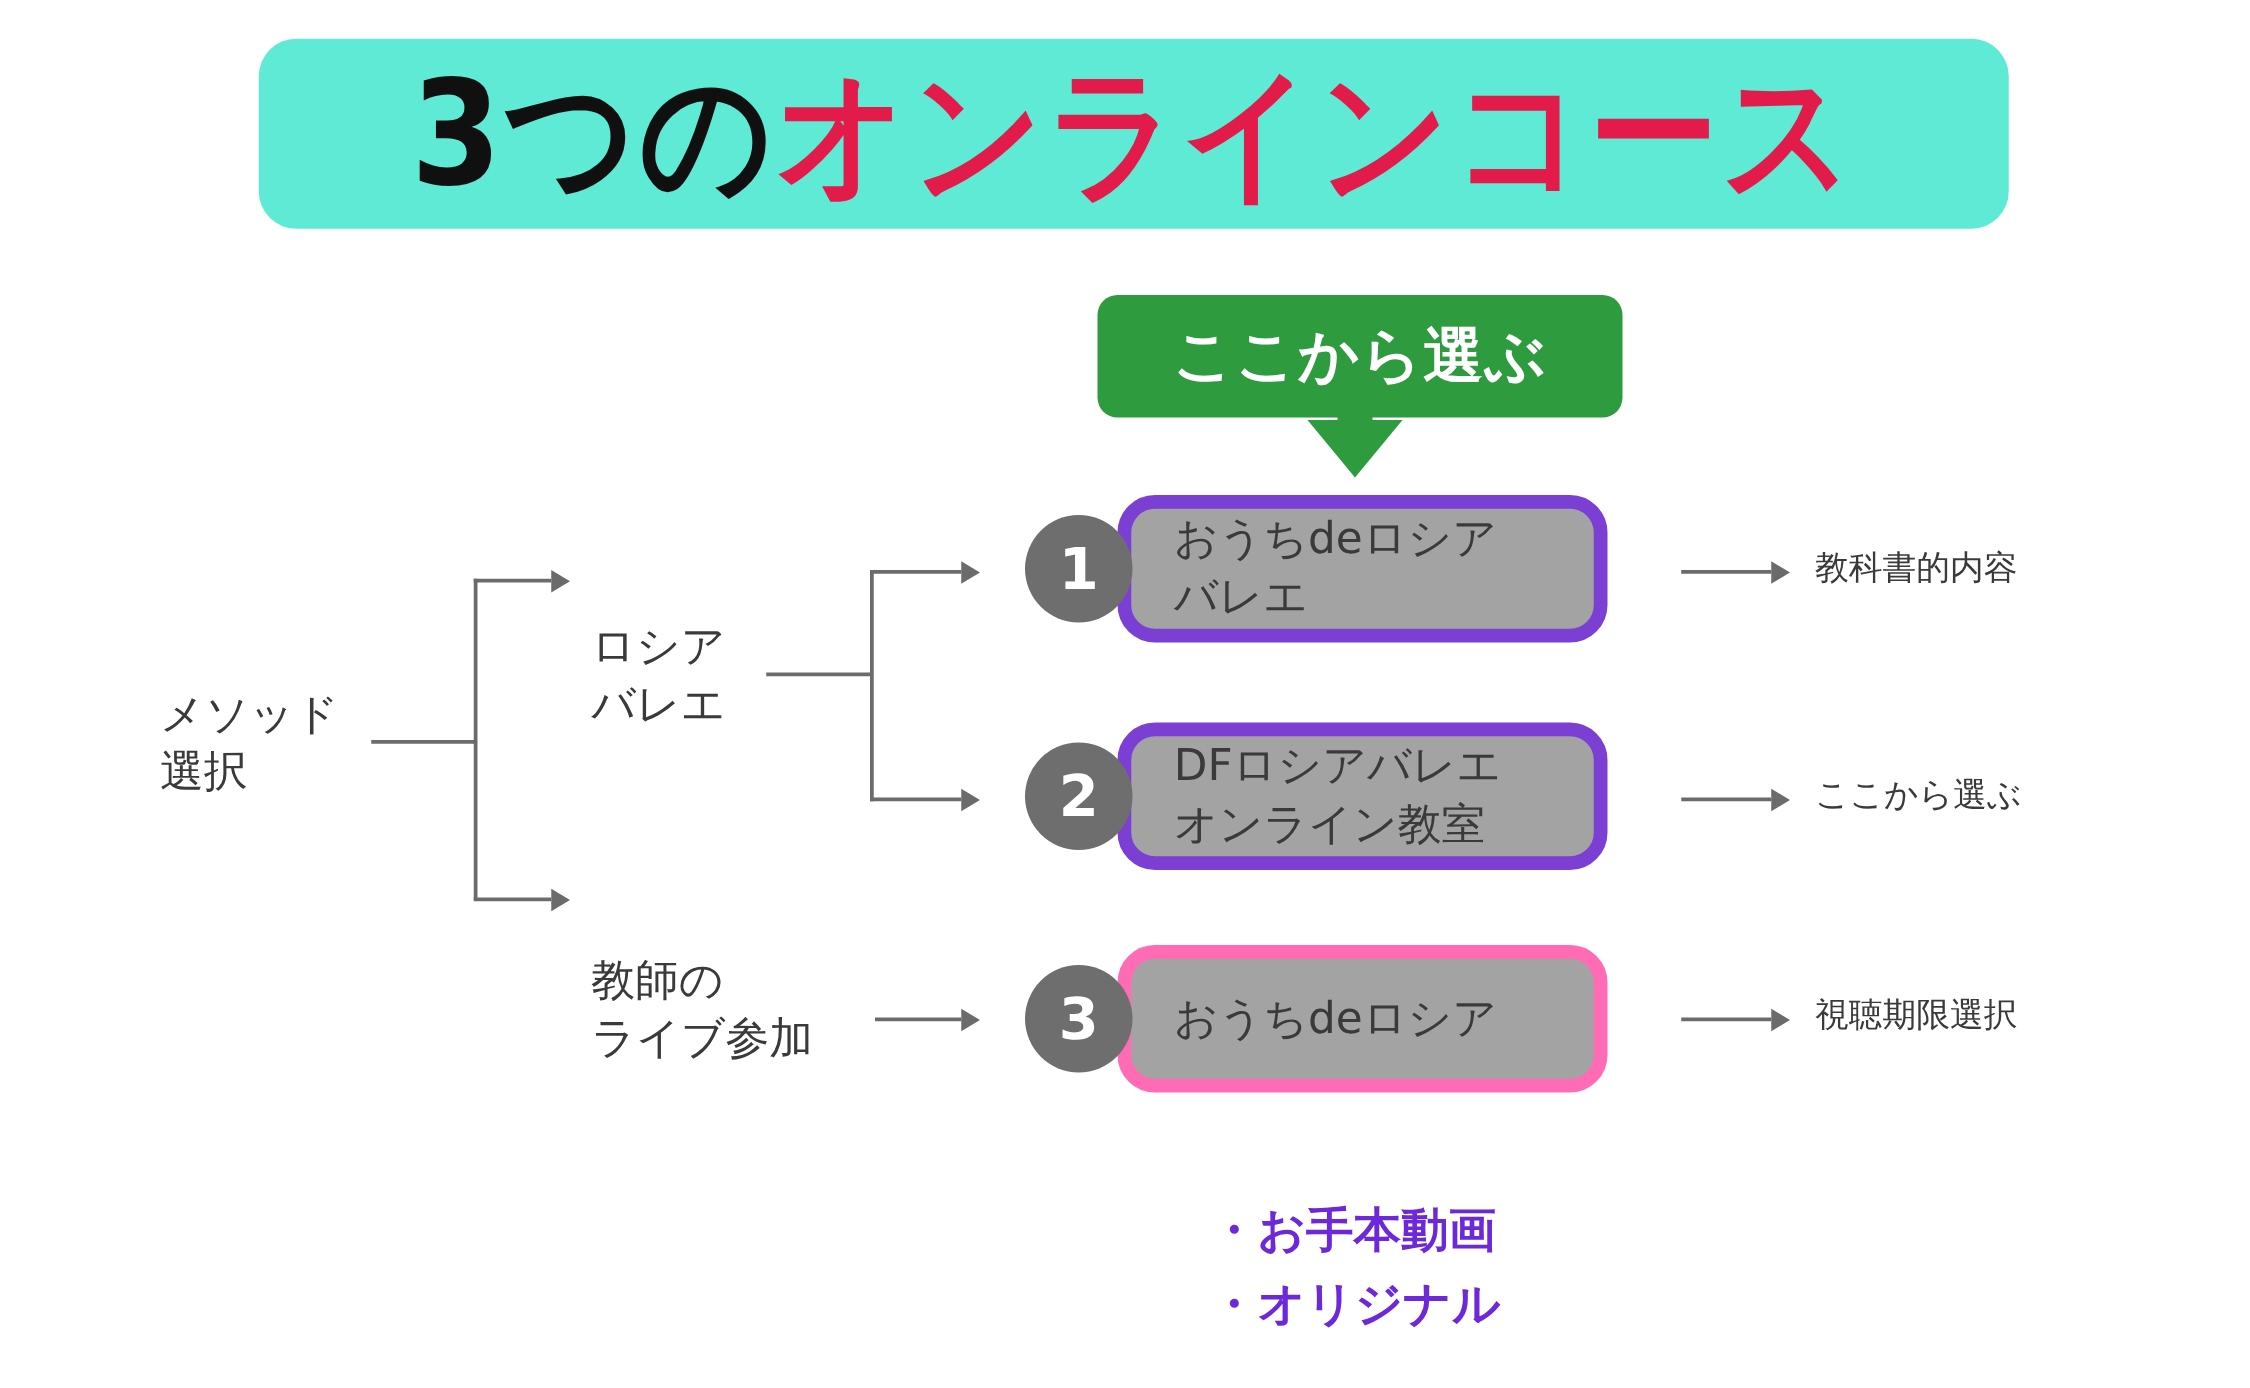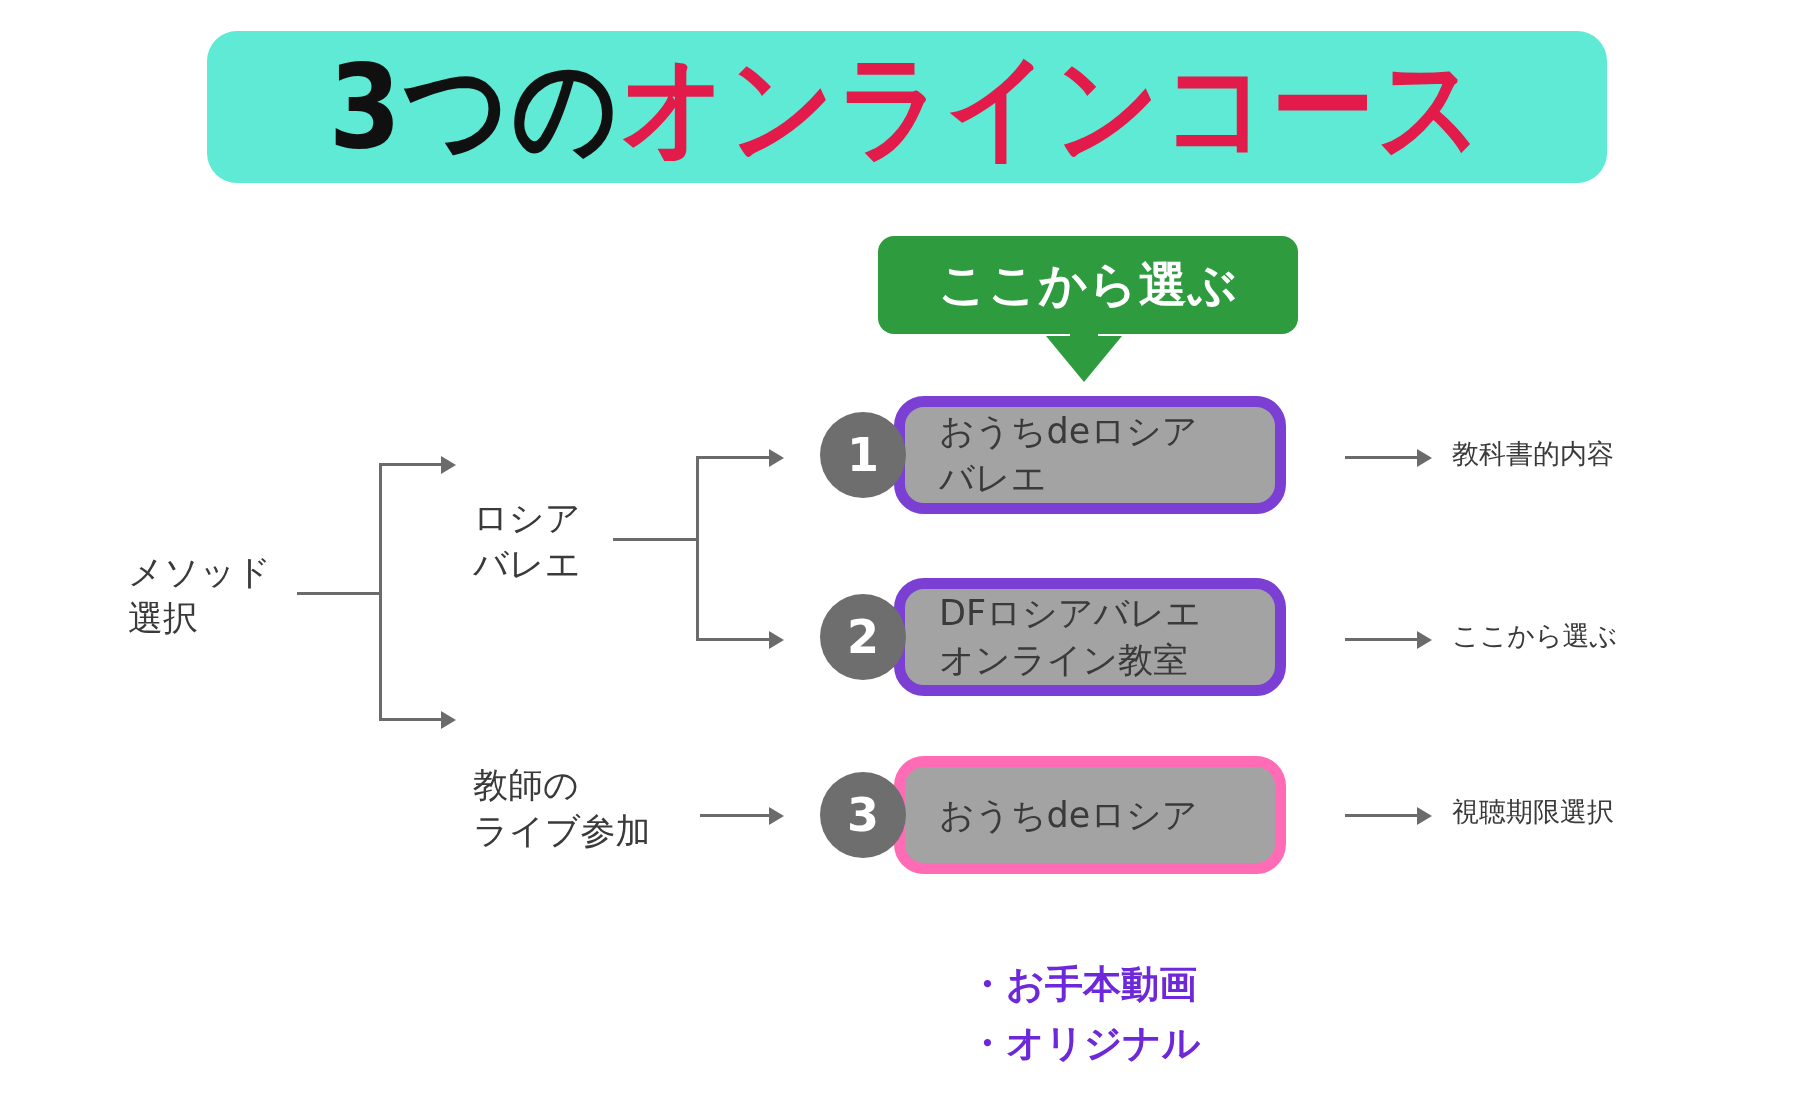--- a/index.html
+++ b/index.html
@@ -53,21 +53,21 @@
 
   .arrowhead{
     position:absolute;width:0;height:0;
     border-top:9px solid transparent;border-bottom:9px solid transparent;
     border-left:15px solid #6b6b6b;
   }
 
   
   .node{
     position:absolute;color:#3a3a3a;font-size:35px;line-height:1.32;
-    font-family:Liberation Sans, sans-serif;
+    font-family:Liberation Serif, serif;
     white-space:pre-line;
   }
 
   
   .course{position:absolute;}
   .course-box{
     position:absolute;left:0;top:0;
     width:392px;height:118px;
     background:#a3a3a3;border-radius:30px;
     box-sizing:border-box;

